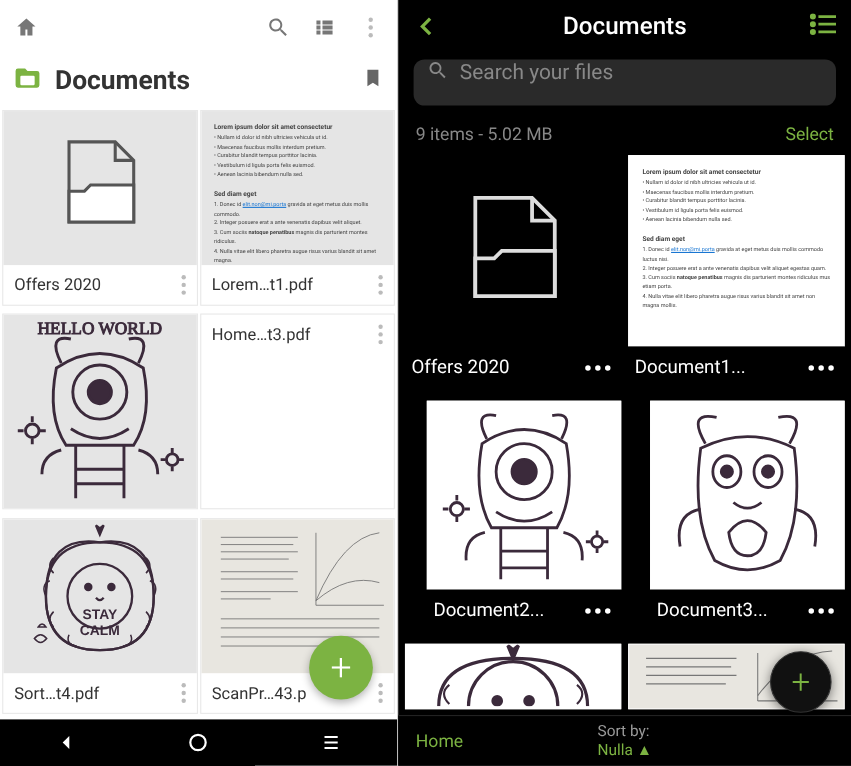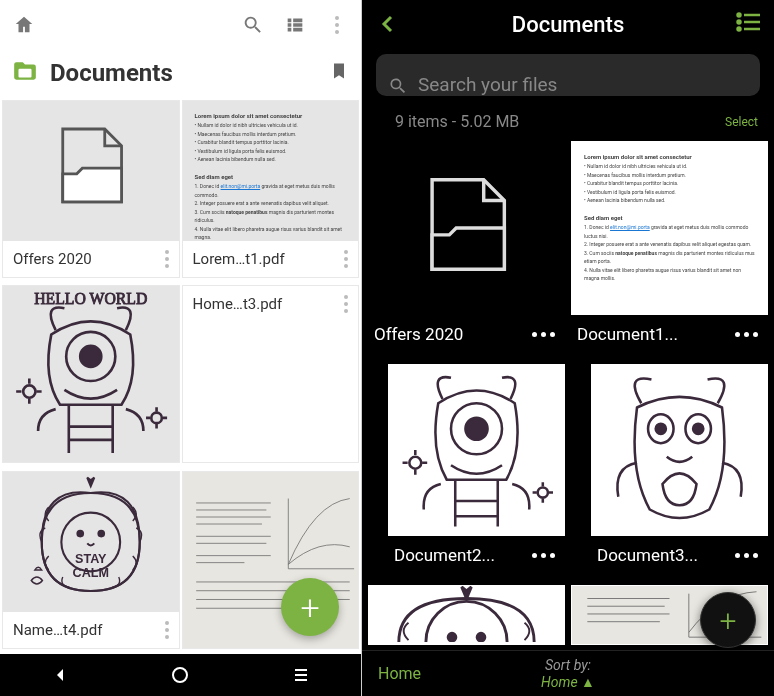--- a/index.html
+++ b/index.html
@@ -130,36 +130,36 @@
     color:#fff;
   }
   .r-list-icon { color:#7cb342; }
   .r-list-icon svg { width:24px; height:20px; }
   .r-search {
     margin: 6px 14px 10px 14px;
     background:#2a2a2a;
     border-radius:10px;
     height: 42px;
     display:flex;
-    align-items:flex-end;
+    align-items:flex-start;
     padding: 0 12px;
     gap:10px;
     color:#888;
     font-size:19px;
   }
   .r-search svg { width:20px; height:20px; fill:#888; }
   .r-status {
     display:flex;
     align-items:center;
-    padding: 6px 16px 10px 33px;
+    padding: 6px 16px 10px 16px;
     font-size:16px;
     color:#888;
   }
   .r-status .sp { flex:1; }
-  .r-select { color:#7cb342; font-size:12px; }
+  .r-select { color:#7cb342; font-size:16px; }
   .r-grid {
     flex:1;
     display:grid;
     grid-template-columns: 1fr 1fr;
     gap: 6px;
     padding: 0 6px;
     overflow:hidden;
   }
   .r-tile {
     display:flex;
@@ -205,21 +205,21 @@
     height: 46px;
     background:#000;
     border-top:1px solid #222;
     display:flex;
     align-items:center;
     padding: 0 16px;
     color:#7cb342;
     font-size:16px;
   }
   .r-bottom .home { flex:1; }
-  .r-bottom .sort { text-align:center; font-size:14px; color:#999; line-height:1.2;font-style:italic; }
+  .r-bottom .sort { text-align:left; font-size:14px; color:#999; line-height:1.2; }
   .r-bottom .sort .name { color:#7cb342; }
   .r-bottom .sp2 { flex:1; }
 
   
   .doclines { width:100%; height:100%; padding:10px 12px; font-size:5px; line-height:1.7; color:#444; overflow:hidden; }
   .doclines .t { font-weight:bold; font-size:6px; }
   .doclines .lnk { color:#1976d2; text-decoration:underline; }
   .monster svg, .lion svg, .scan svg, .folderpg svg { width:100%; height:100%; }
   .cut { height: 50px; overflow:hidden; }
   .cut svg { margin-top:-4px; }
@@ -363,21 +363,21 @@
             <circle cx="85" cy="88" r="4" fill="#3b2a3b"></circle>
               <circle cx="115" cy="88" r="4" fill="#3b2a3b"></circle>
             <path d="M95 102 q5 6 10 0"></path>
             <text x="100" y="130" text-anchor="middle" font-family="sans-serif" font-weight="900" font-size="18" fill="#3b2a3b" stroke="none">STAY</text>
             <text x="100" y="150" text-anchor="middle" font-family="sans-serif" font-weight="900" font-size="18" fill="#3b2a3b" stroke="none">CALM</text>
             <path d="M15 155 q8 -10 16 0 q-8 10 -16 0z M20 140 q5 -8 10 0z" stroke-width="2"></path>
           </g>
         </svg>
       </div>
       <div class="l-cap">
-        <span>Name…t4.pdf</span>
+        <span>Sort…t4.pdf</span>
         <div class="dots-v">
             <b></b>
             <b></b>
             <b></b>
           </div>
       </div>
     </div>
 
     <div class="l-tile">
       <div class="l-thumb scan" style="background:#e8e6e0;">
@@ -395,20 +395,28 @@
               <line x1="120" y1="95" x2="195" y2="95"></line>
             <path d="M120 90 q30 -70 70 -75"></path>
             <path d="M120 90 q35 -30 70 -20"></path>
             <line x1="15" y1="110" x2="190" y2="110"></line>
               <line x1="15" y1="120" x2="190" y2="120"></line>
             <line x1="15" y1="130" x2="190" y2="130"></line>
               <line x1="15" y1="140" x2="150" y2="140"></line>
           </g>
         </svg>
       </div>
+      <div class="l-cap">
+        <span>ScanPr…43.p</span>
+        <div class="dots-v">
+            <b></b>
+            <b></b>
+            <b></b>
+          </div>
+      </div>
     </div>
   </div>
 
   <div class="fab">
     <span>+</span>
   </div>
 
   <div class="l-navbar">
     <div>
         <svg viewBox="0 0 24 24" fill="#fff">
@@ -593,17 +601,17 @@
   </div>
 
   <div class="r-fab">
     <span>+</span>
   </div>
 
   <div class="r-bottom">
     <span class="home">Home</span>
     <span class="sort">
       <span>Sort by:</span><br>
-      <span class="name">Home ▲</span>
+      <span class="name">Nulla ▲</span>
     </span>
     <span class="sp2"></span>
   </div>
 </div>
 
 </body></html>

